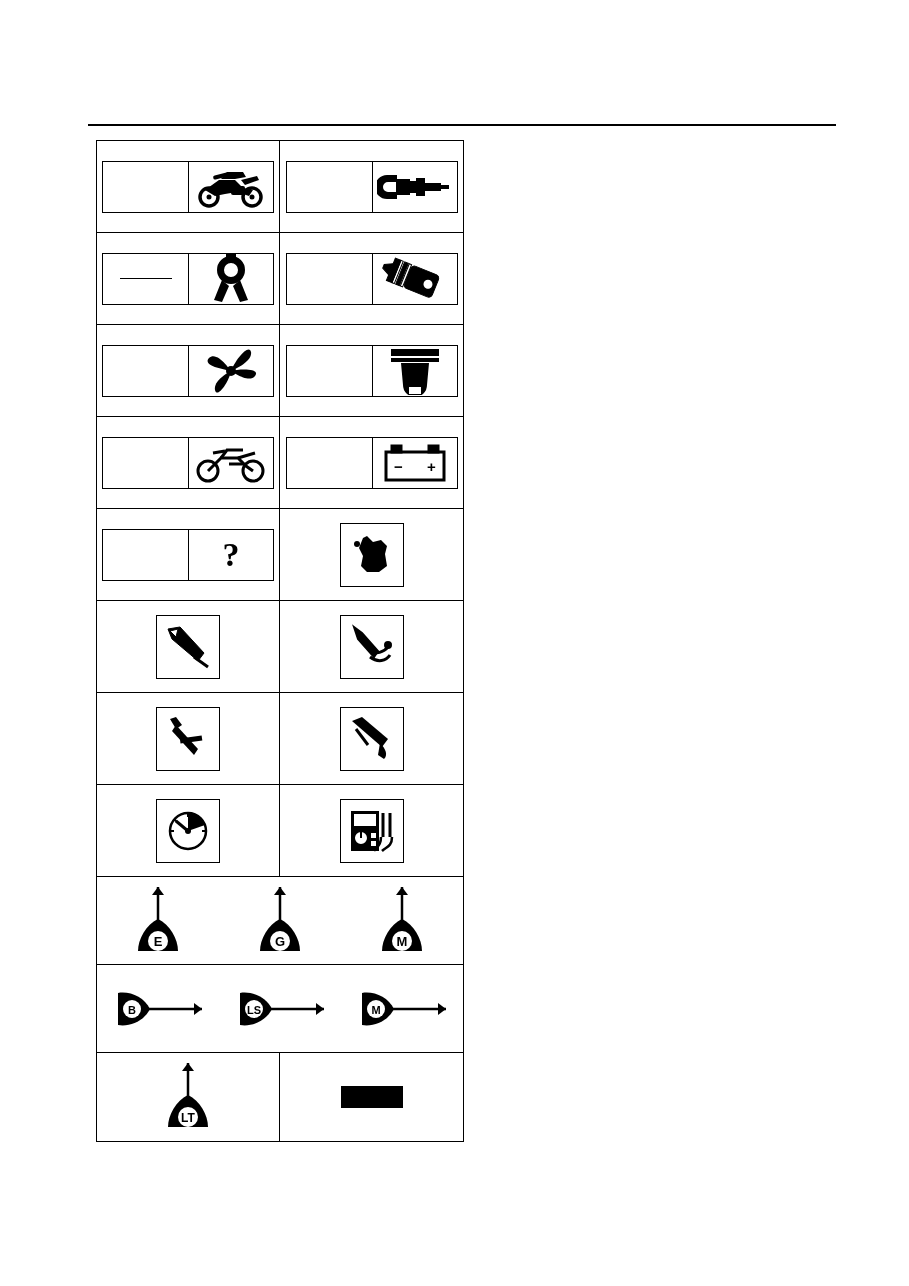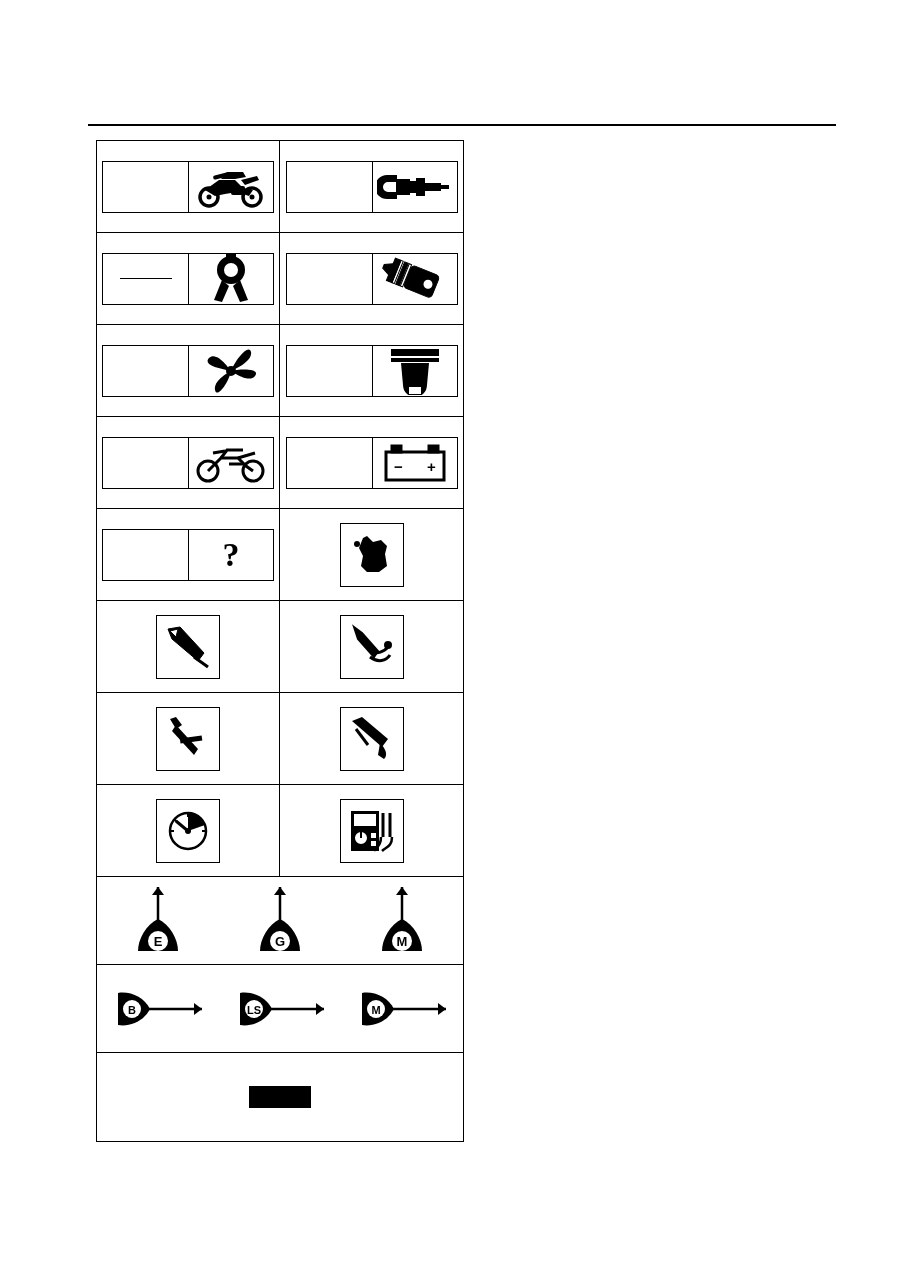--- a/index.html
+++ b/index.html
@@ -475,18 +475,31 @@
               <circle cx="22" cy="20" r="9" fill="#fff"></circle>
               <text x="22" y="25" text-anchor="middle" font-family="Liberation Sans, sans-serif" font-size="11" font-weight="bold" fill="#000">M</text>
             </g>
           </svg>
         </div>
       </div>
     </div>
   </div>
 
   <div class="row" style="height:88px">
+    <div class="cell left">
+      <div>
+        <svg width="56" height="72" viewBox="0 0 56 72">
+          <g>
+            <path d="M28 2 L28 38" stroke="#000" stroke-width="2.5"></path>
+            <path d="M22 10 L28 2 L34 10" fill="#000"></path>
+            <path d="M28 34 C16 40 8 54 8 66 L48 66 C48 54 40 40 28 34 Z" fill="#000"></path>
+            <circle cx="28" cy="56" r="10" fill="#fff"></circle>
+            <text x="28" y="61" text-anchor="middle" font-family="Liberation Sans, sans-serif" font-size="12" font-weight="bold" fill="#000">LT</text>
+          </g>
+        </svg>
+      </div>
+    </div>
     <div class="cell">
       <div class="blackbar"></div>
     </div>
   </div>
 
 </div>
 
 </body></html>

